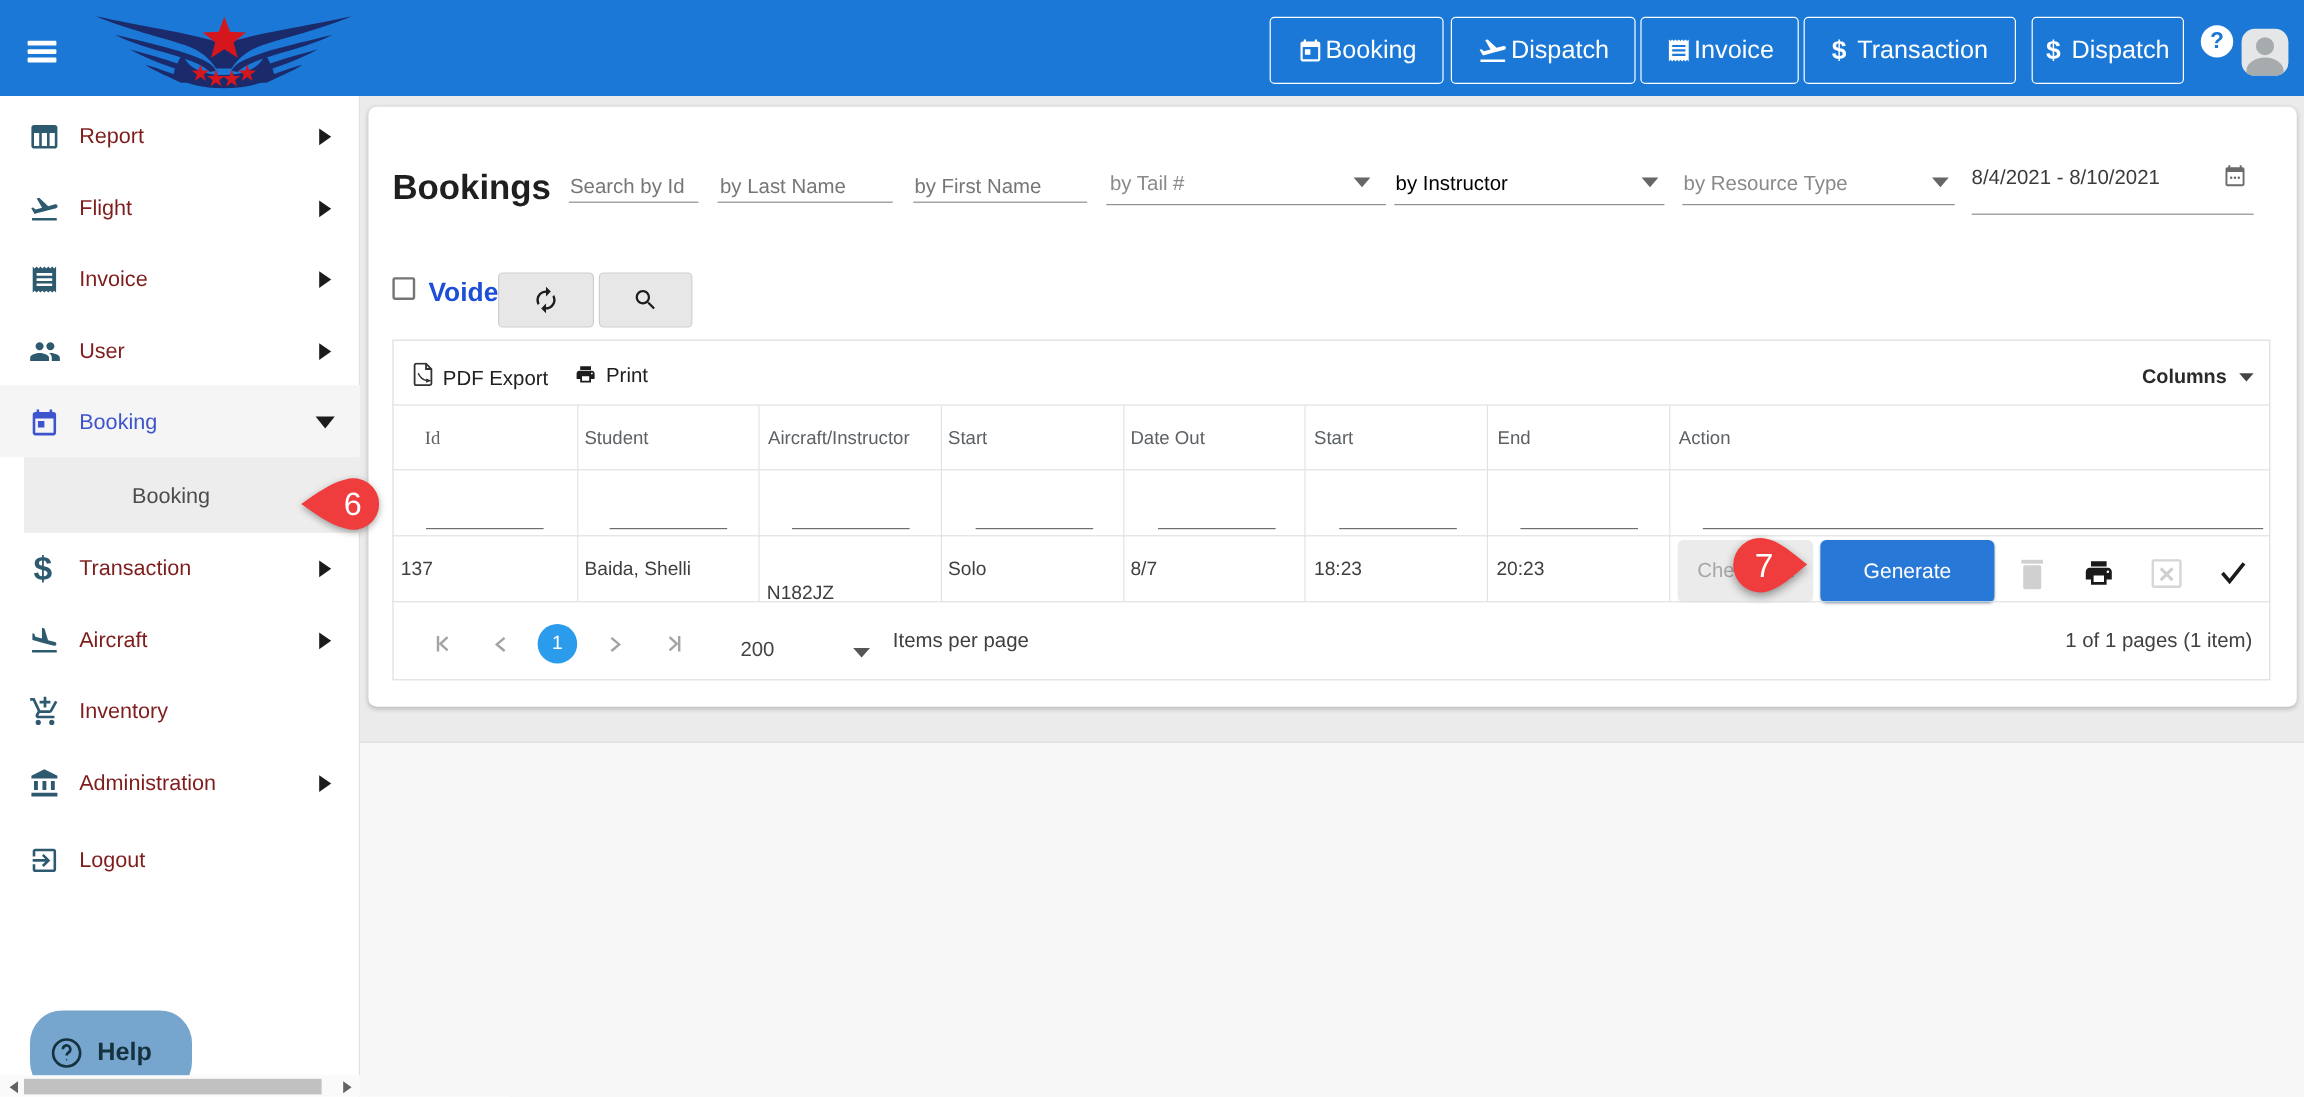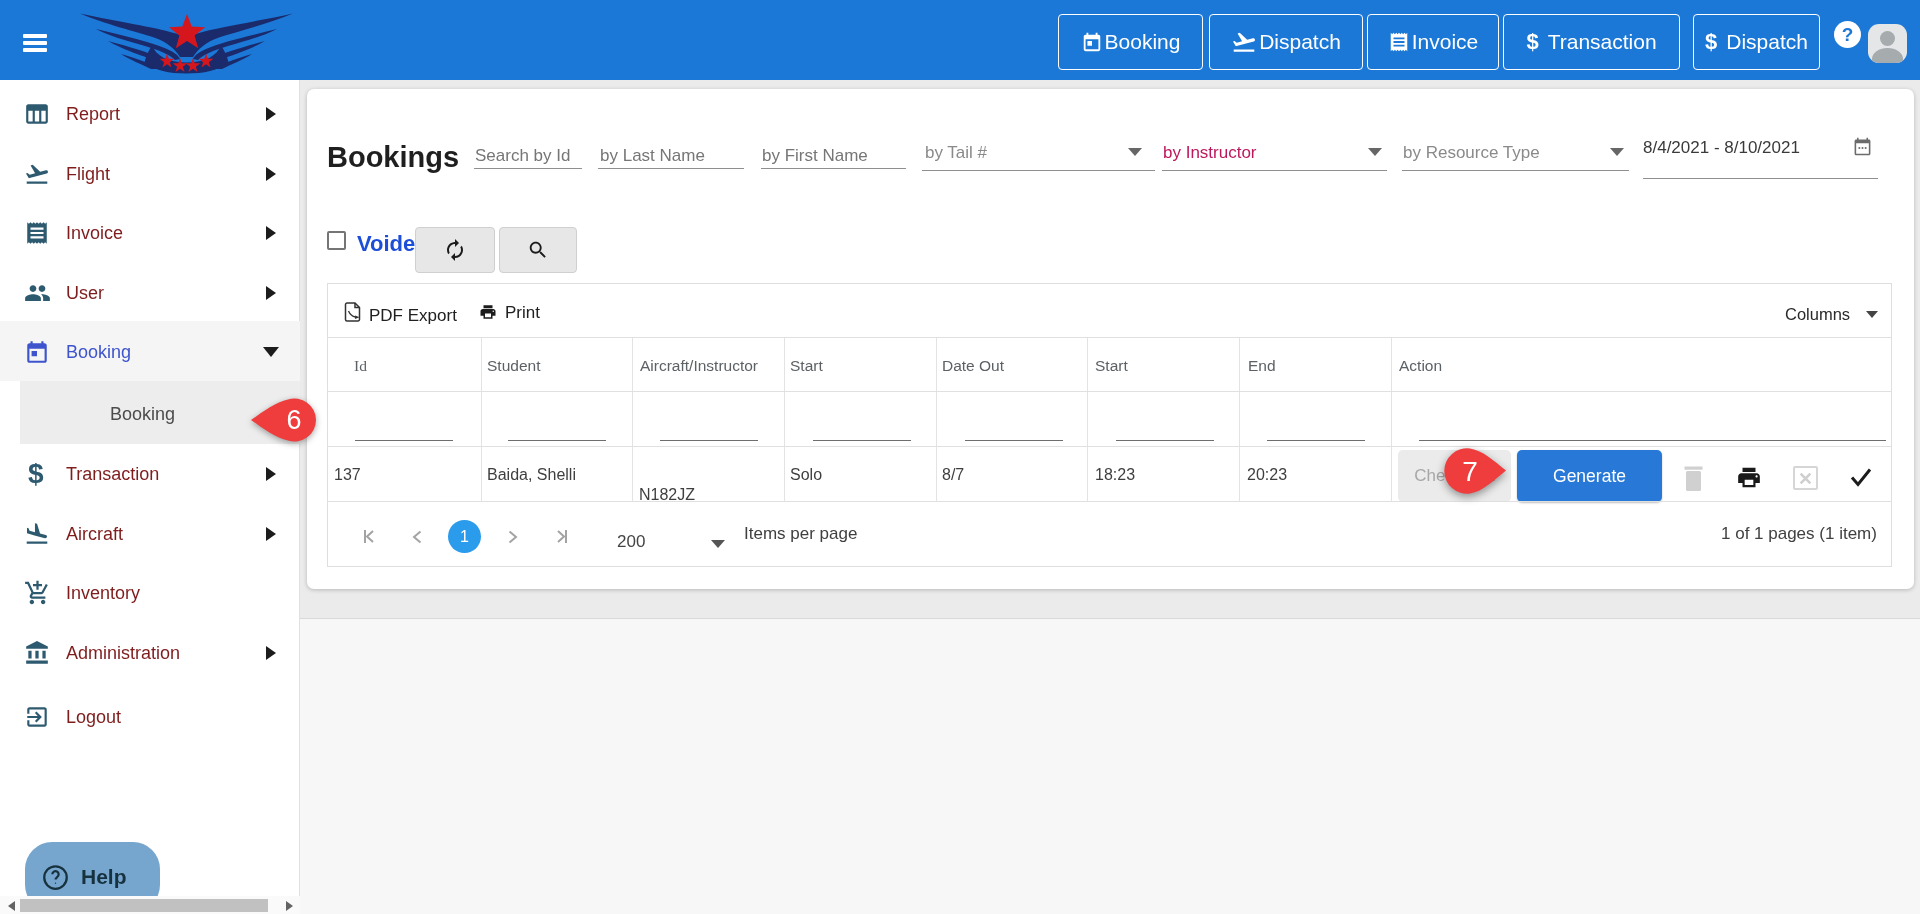--- a/index.html
+++ b/index.html
@@ -188,21 +188,21 @@
 </style>
 <span class="ph" style="left:475px;top:146px;">Search by Id</span>      
 <div class="ul" style="left:474px;top:168px;width:108px;"></div>
 <span class="ph" style="left:600px;top:146px;">by Last Name</span>     
 <div class="ul" style="left:598px;top:168px;width:146px;"></div>
 <span class="ph" style="left:762px;top:146px;">by First Name</span>    
 <div class="ul" style="left:761px;top:168px;width:145px;"></div>
 <span class="ph" style="left:925px;top:143px;color:#8a8a8a;">by Tail #</span>        
 <div class="ul" style="left:922px;top:170px;width:233px;"></div>
 <span class="caret" style="left:1128px;top:148px;"></span>
-<span class="ph" style="left:1163px;top:143px;color:#be185d;">by Instructor</span>   
+<span class="ph" style="left:1163px;top:143px;color:#000000;">by Instructor</span>   
 <div class="ul" style="left:1162px;top:170px;width:225px;"></div>
 <span class="caret" style="left:1368px;top:148px;"></span>
 <span class="ph" style="left:1403px;top:143px;color:#8a8a8a;">by Resource Type</span>
 <div class="ul" style="left:1402px;top:170px;width:227px;"></div>
 <span class="caret" style="left:1610px;top:148px;"></span>
 <span class="ph" style="left:1643px;top:138px;color:#3a3a3a;">8/4/2021 - 8/10/2021</span>
 <div class="ul" style="left:1643px;top:178px;width:235px;"></div>
 <svg class="abs" style="left:1853px;top:137px;" width="19" height="19" viewBox="0 0 24 24" fill="#6b6b6b">
     <path d="M20 3h-1V1h-2v2H7V1H5v2H4c-1.1 0-2 .9-2 2v16c0 1.1.9 2 2 2h16c1.1 0 2-.9 2-2V5c0-1.1-.9-2-2-2zm0 18H4V8h16v13z"></path>
     <circle cx="8" cy="14" r="1.3"></circle>
@@ -229,21 +229,21 @@
     <path d="M11 1H3a1.5 1.5 0 0 0-1.5 1.5v15A1.5 1.5 0 0 0 3 19h11a1.5 1.5 0 0 0 1.5-1.5V5.5z" fill="none" stroke="#333" stroke-width="1.5"></path>
     <path d="M11 1v4.5h4.5" fill="none" stroke="#333" stroke-width="1.5"></path>
     <path d="M4.5 9c1.5 3.5 4 5.5 7 6" fill="none" stroke="#333" stroke-width="1.3"></path>
     <path d="M11.2 13.4l4.4 1.9-4.7 1.7z" fill="#333"></path>
   </svg>
 <div class="abs" style="left:369px;top:306px;font-size:17px;color:#202020;">PDF Export</div>
 <svg class="abs" style="left:479px;top:303px;" width="18" height="18" viewBox="0 0 24 24" fill="#1c1c1c">
     <path d="M19 8H5c-1.66 0-3 1.34-3 3v6h4v4h12v-4h4v-6c0-1.66-1.34-3-3-3zm-3 11H8v-5h8v5zm3-7c-.55 0-1-.45-1-1s.45-1 1-1 1 .45 1 1-.45 1-1 1zm-1-9H6v4h12V3z"></path>
   </svg>
 <div class="abs" style="left:505px;top:303px;font-size:17px;color:#202020;">Print</div>
-<div class="abs" style="left:1785px;top:305px;font-size:16.5px;color:#2a2a2a;">Columns</div>
+<div class="abs" style="left:1785px;top:305px;font-size:16.5px;color:#2a2a2a;font-weight:bold;">Columns</div>
 <span class="caret" style="left:1866px;top:311px;border-left-width:6px;border-right-width:6px;border-top:7px solid #444;"></span>
 <div class="abs" style="left:327px;top:337px;width:1565px;height:1px;background:#e0e0e0;"></div>
 
 <style>.th { position:absolute; top:357px; font-size:15.5px; color:#5c6165; }</style>
 <div class="th" style="left:354px;font-family:Liberation Serif, serif;">Id</div>
 <div class="th" style="left:487px;">Student</div>
 <div class="th" style="left:640px;">Aircraft/Instructor</div>
 <div class="th" style="left:790px;">Start</div>
 <div class="th" style="left:942px;">Date Out</div>
 <div class="th" style="left:1095px;">Start</div>

